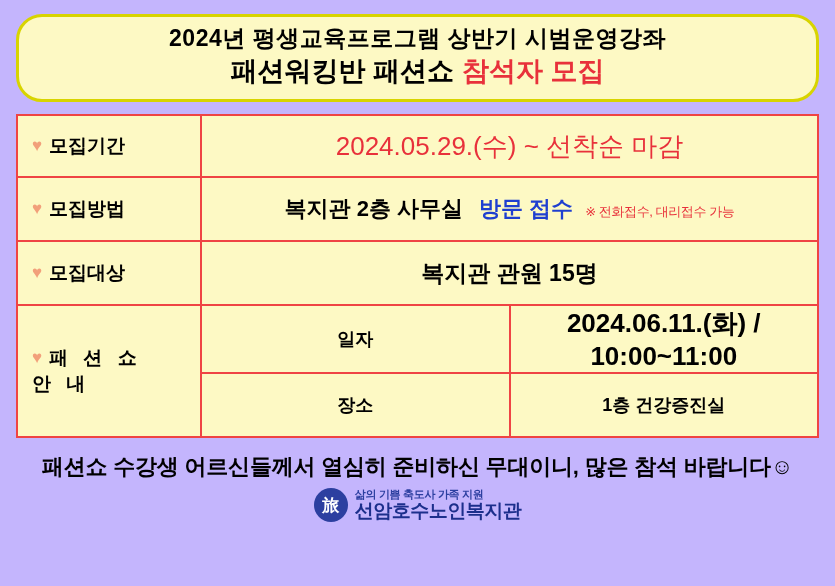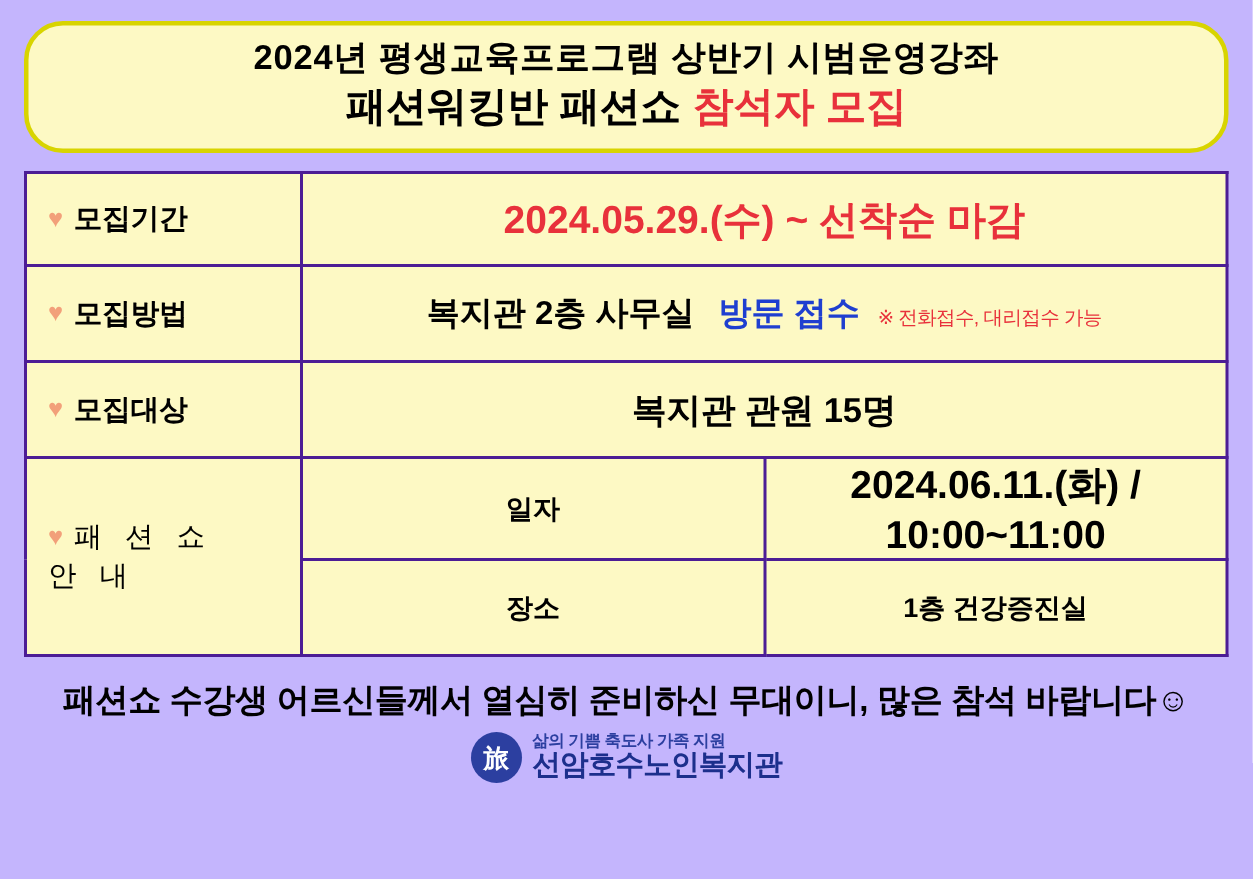--- a/index.html
+++ b/index.html
@@ -56,21 +56,21 @@
   }
 
   
   .info-table {
     margin-top: 12px;
     width: 100%;
     border-collapse: collapse;
     table-layout: fixed;
   }
   .info-table td {
-    border: 2px solid #4c1d95;
+    border: 2px solid #ef4444;
     background: #fdf9c4;
     padding: 0;
     vertical-align: middle;
   }
   .label-cell {
     width: 168px;
     text-align: left;
     padding-left: 14px !important;
     font-size: 19px;
     font-weight: bold;
@@ -84,21 +84,21 @@
     vertical-align: 1px;
   }
   .row-period td { height: 60px; }
   .row-method td { height: 62px; }
   .row-target td { height: 62px; }
   .row-show td { height: 62px; }
 
   .period-value {
     text-align: center;
     font-size: 26px;
-    font-weight: bold;
+    font-weight: normal;
     color: #e8313b;
   }
   .method-value {
     text-align: center;
     font-size: 22px;
     font-weight: bold;
     color: #000000;
   }
   .method-value .blue {
     color: #1f3fd0;
@@ -112,21 +112,21 @@
     letter-spacing: -0.4px;
   }
   .target-value {
     text-align: center;
     font-size: 23px;
     font-weight: bold;
     color: #000000;
   }
   .show-label {
     font-size: 19px;
-    font-weight: normal;
+    font-weight: bold;
     letter-spacing: 5px;
   }
   .sub-label-cell {
     width: 112px;
     text-align: center;
     font-size: 18px;
     font-weight: bold;
     color: #000000;
   }
   .sub-value-cell {

